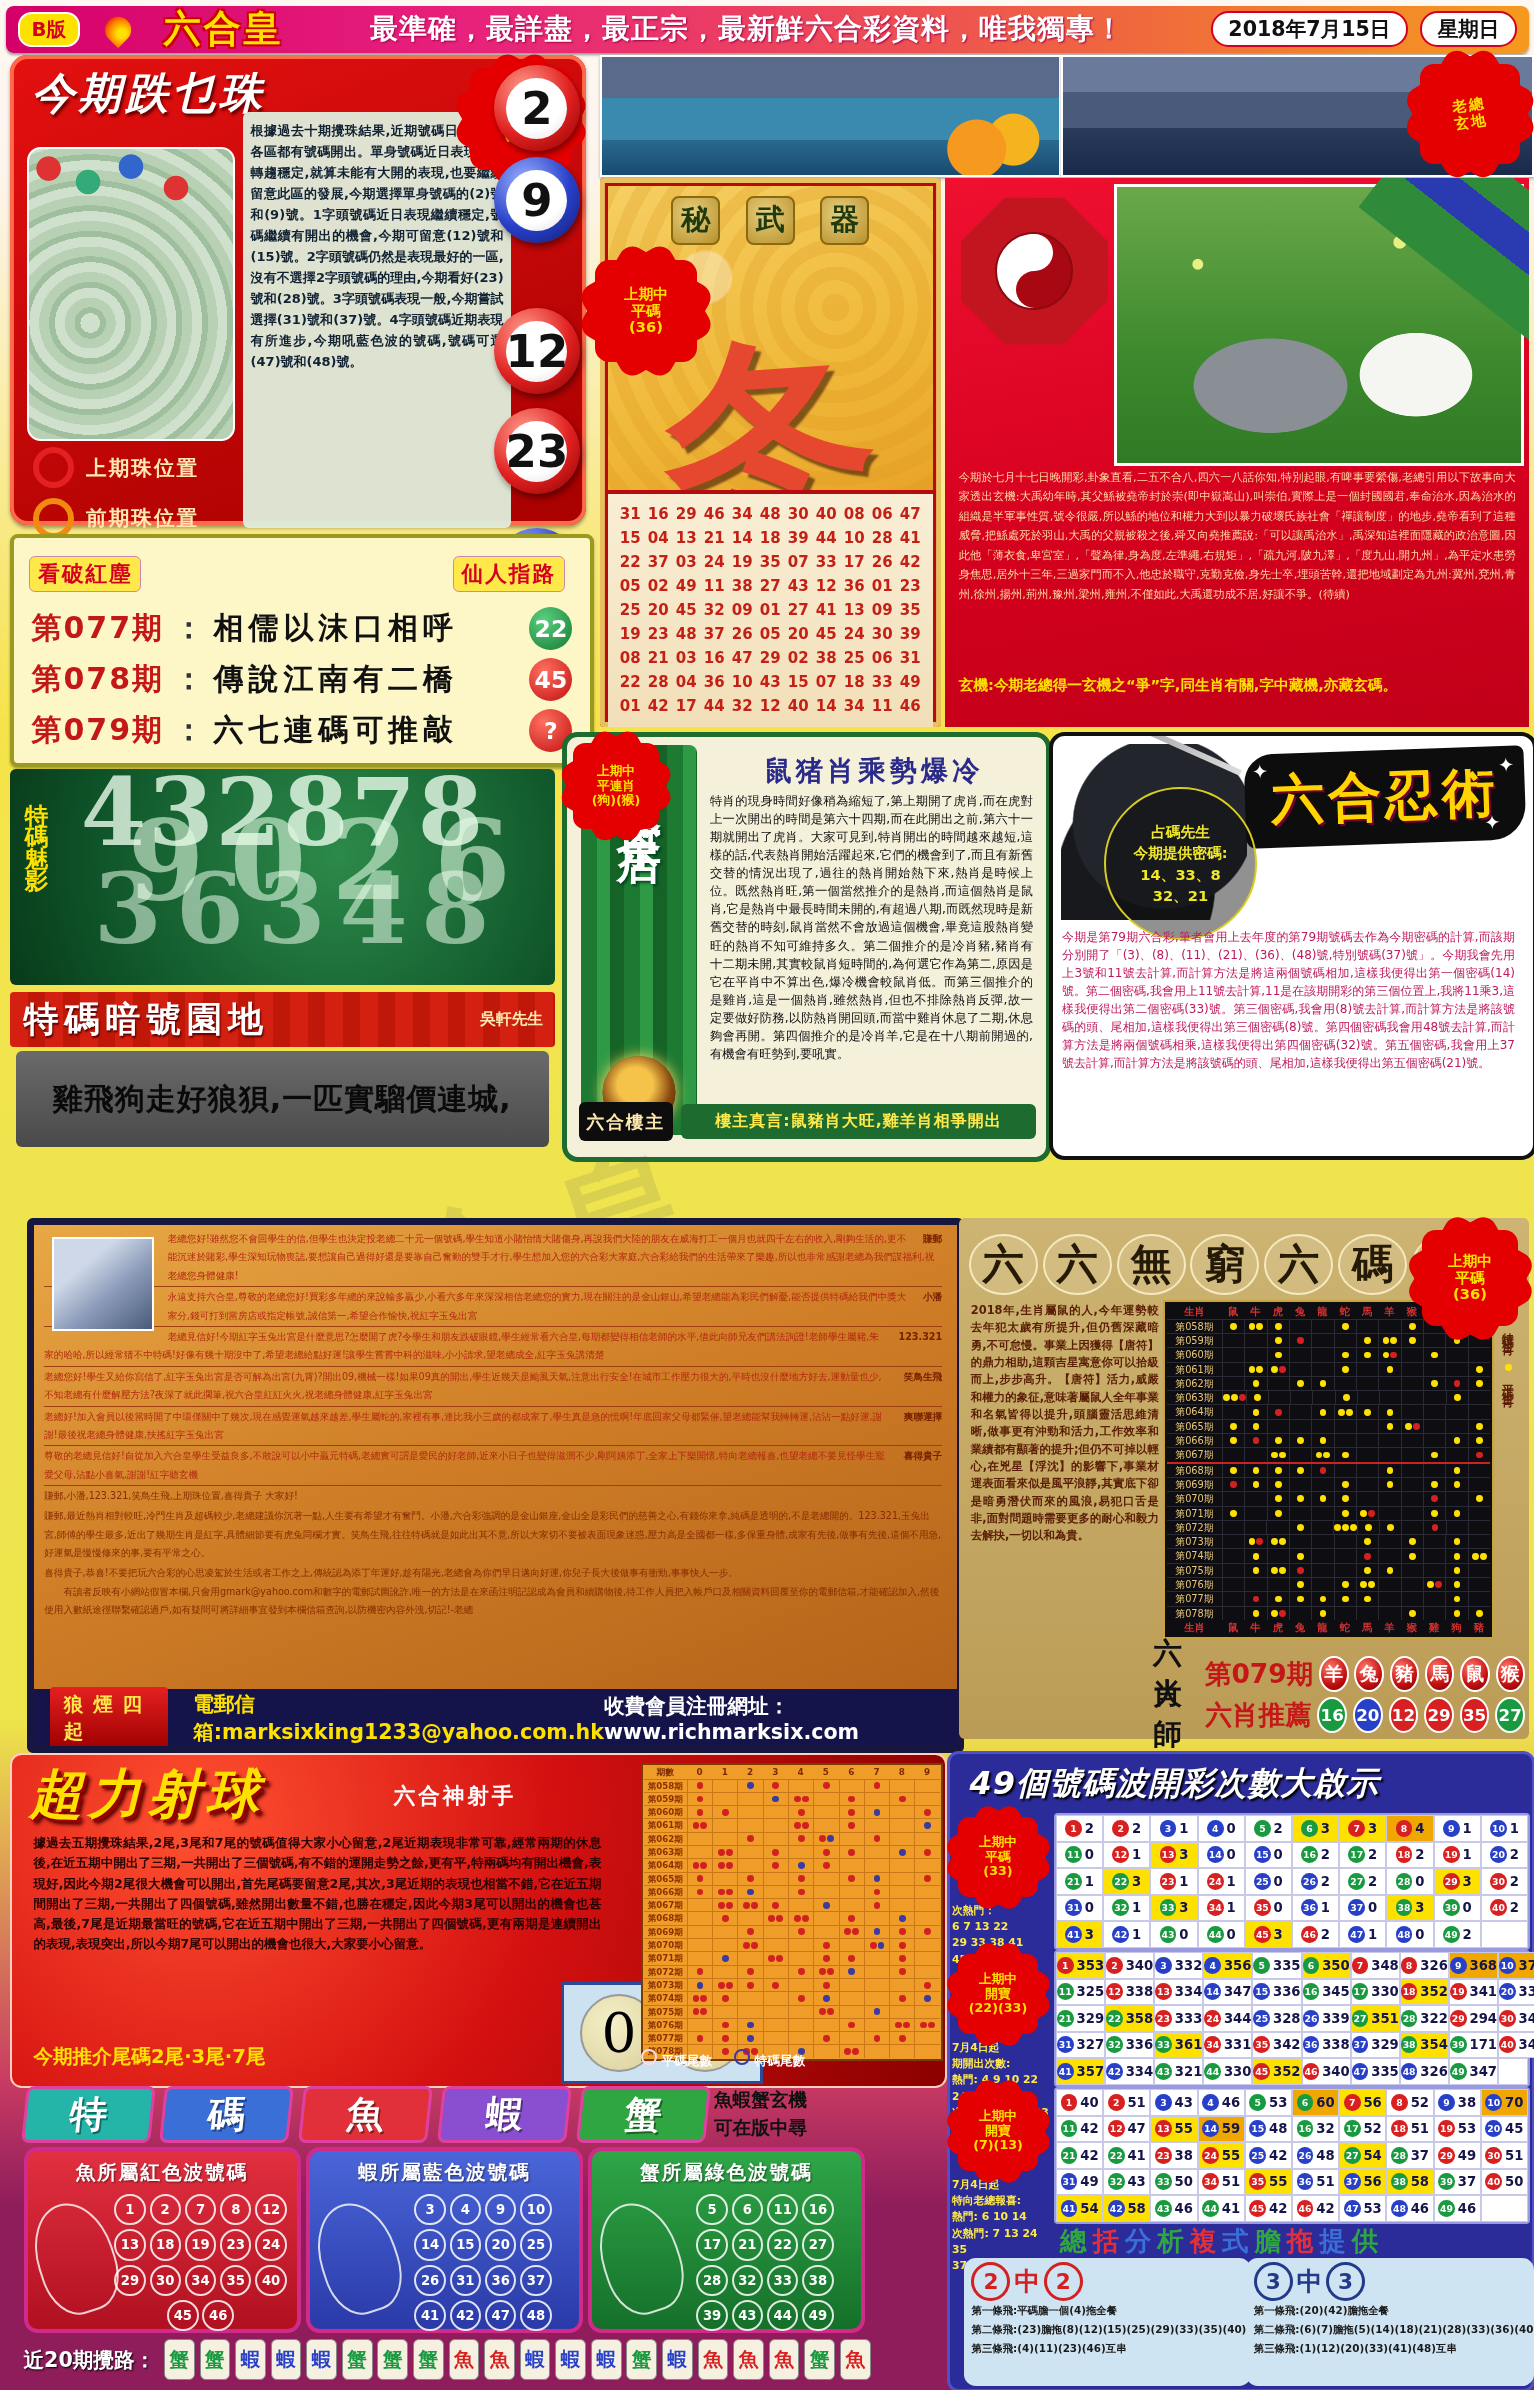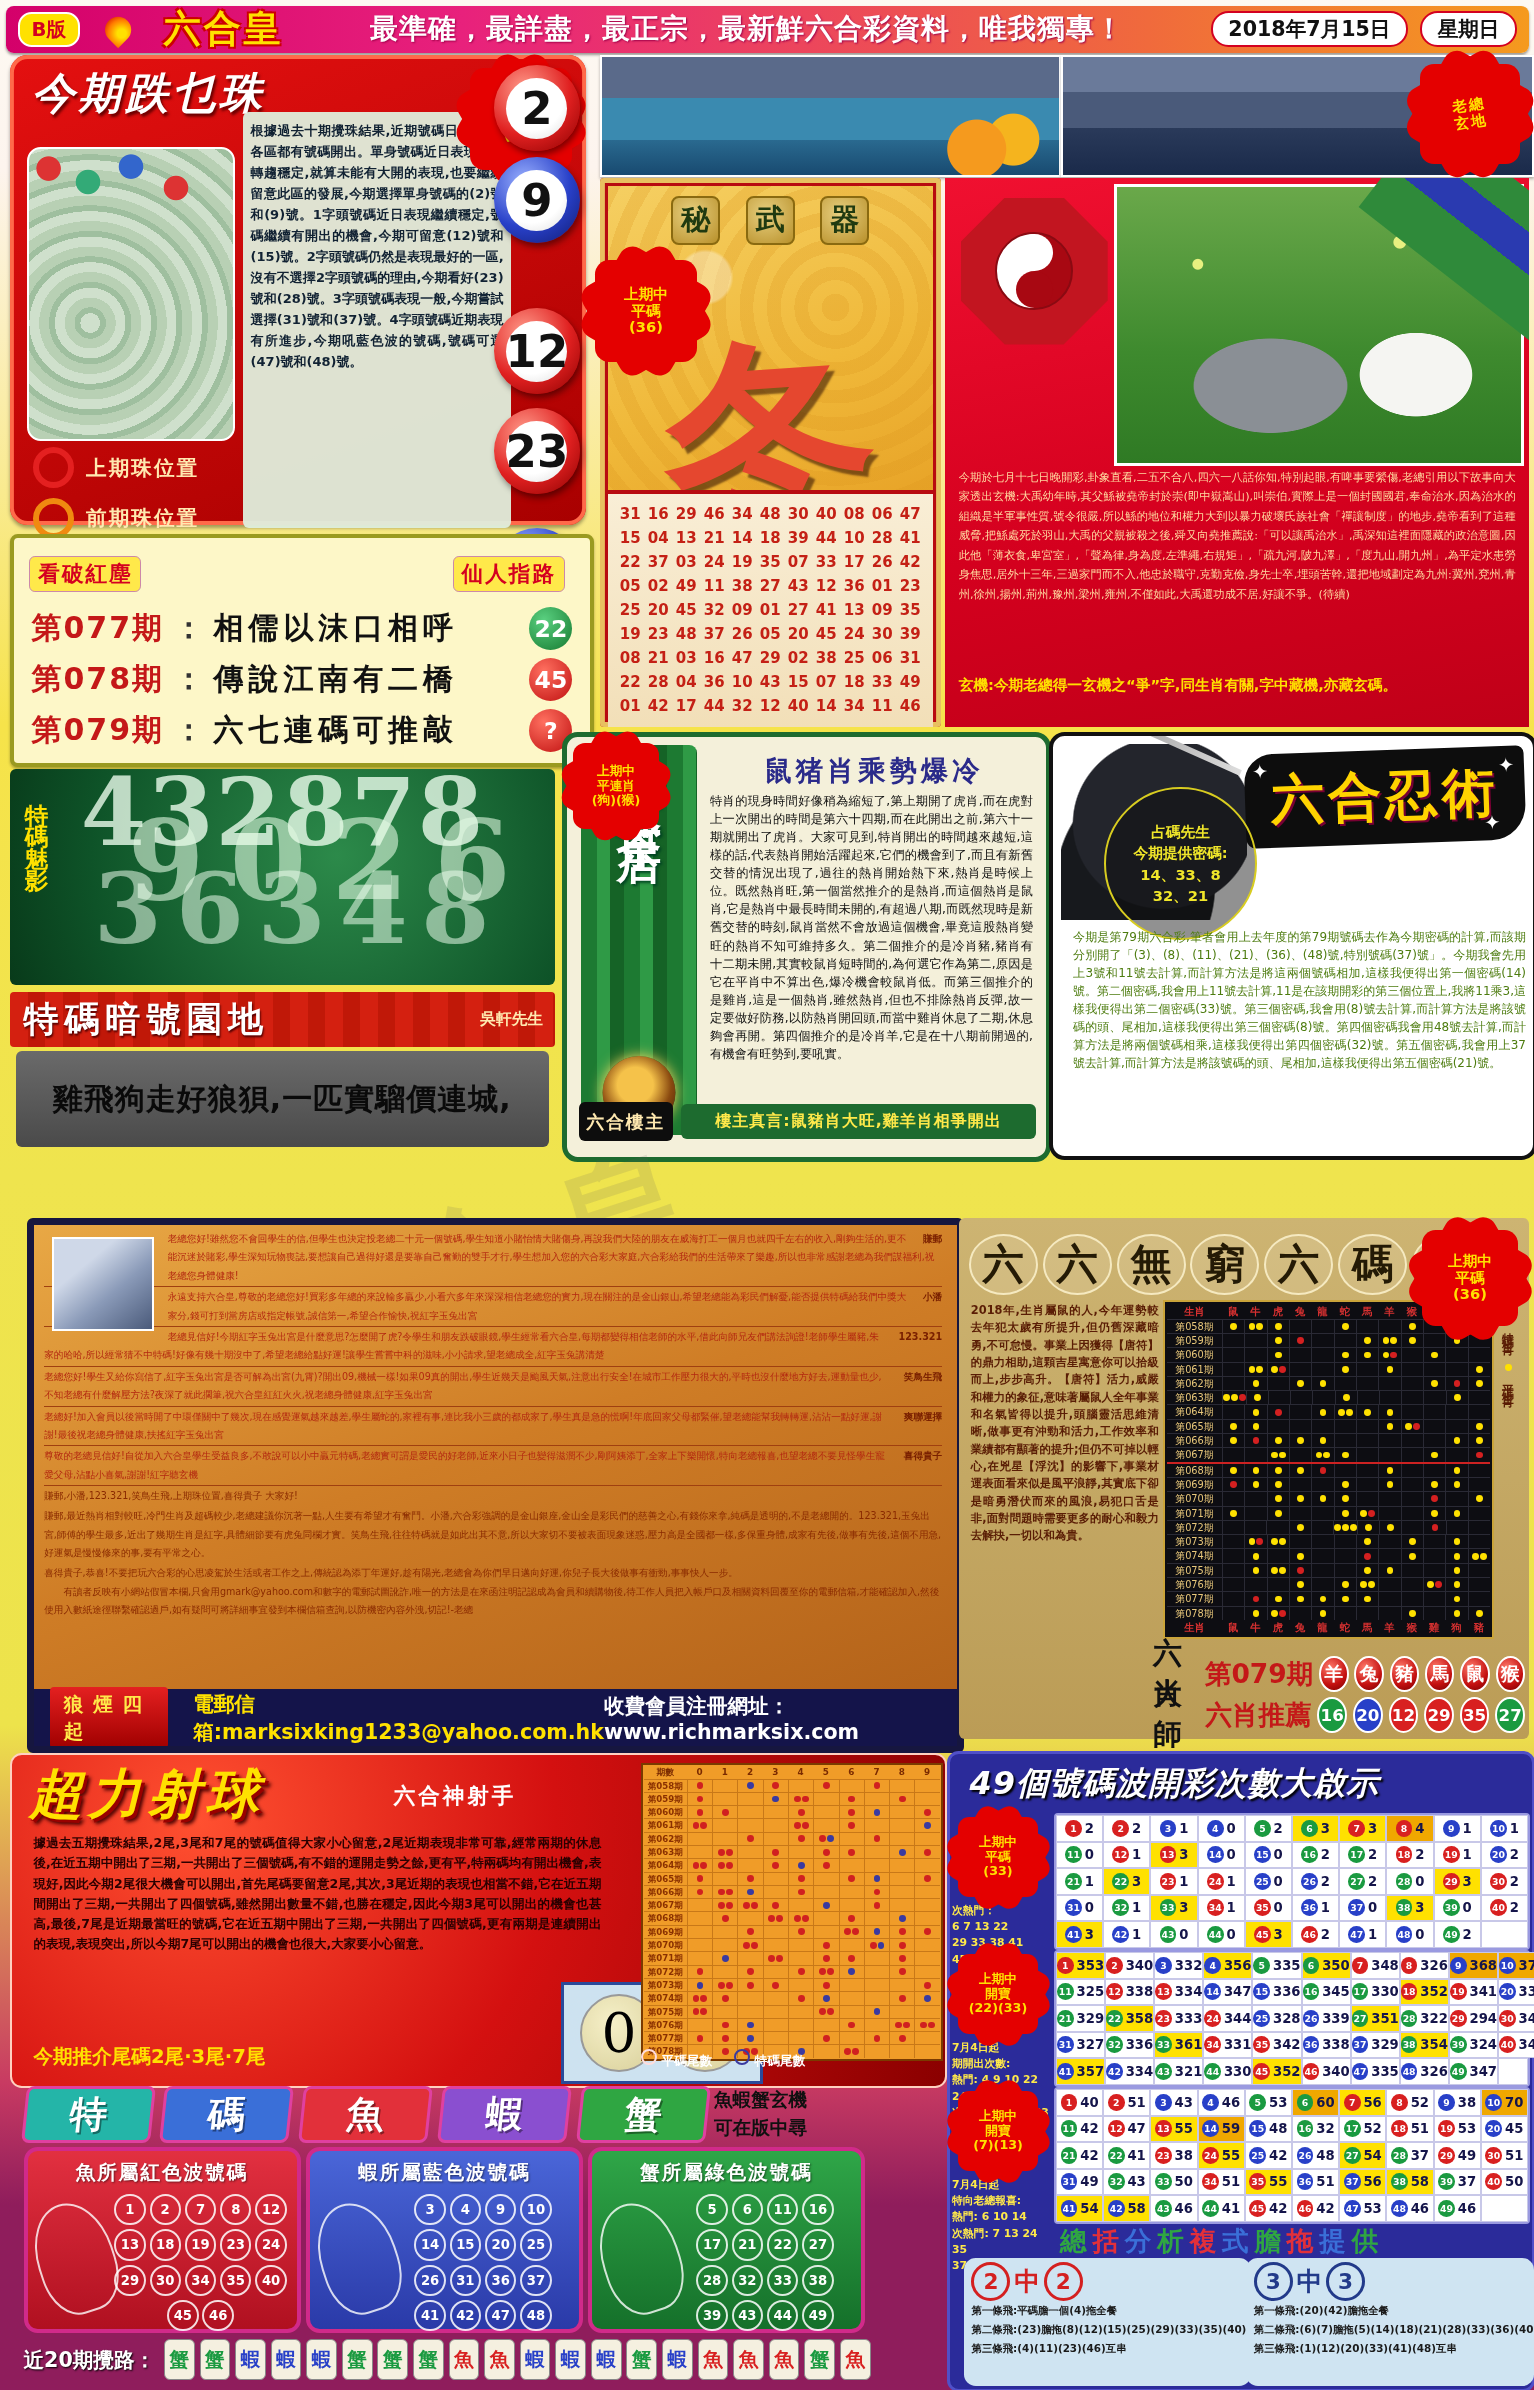--- a/index.html
+++ b/index.html
@@ -121,21 +121,21 @@
   
   .p-renshu{left:1049px;top:732px;width:480px;height:420px;background:#fff;border:4.9px solid #111;border-radius:15.7px;overflow:hidden;}
   .ninja{position:absolute;left:7.8px;top:7.8px;width:186px;height:176px;background:radial-gradient(ellipse at 55% 45%,#23252c 0 62%,transparent 63%),radial-gradient(ellipse at 40% 80%,#17191d 0 50%,transparent 51%);}
   .sword{position:absolute;left:39px;top:-3.9px;width:147px;height:5.9px;background:linear-gradient(90deg,#999,#ddd);transform:rotate(24deg);}
   .rs-title{position:absolute;left:192px;top:13.7px;width:280px;height:94px;background:#0d0d0d;border-radius:29px 7.8px 35px 9.8px;
     display:flex;align-items:center;justify-content:center;transform:rotate(-2deg);}
   .rs-title span.t{color:#ffd400;font-size:53px;font-weight:bold;font-family:"DejaVu Serif",serif;letter-spacing:3.9px;text-shadow:2px 2px 0 #703;}
   .shuriken{position:absolute;color:#fff;font-size:19.6px;}
   .rs-circle{position:absolute;left:51px;top:51px;width:149px;height:149px;border-radius:50%;border:2.9px solid #d8cc20;
     display:flex;flex-direction:column;align-items:center;justify-content:center;color:#f0e62a;font-size:14.7px;font-weight:bold;line-height:1.45;background:rgba(10,10,10,.45);}
-  .rs-body{position:absolute;left:20px;top:192px;width:453px;height:218px;font-size:12px;line-height:1.5;color:#4d7c0f;text-align:justify;}
+  .rs-body{position:absolute;left:9px;top:192px;width:453px;height:218px;font-size:12px;line-height:1.5;color:#be185d;text-align:justify;}
   
   .p-letters{left:27.4px;top:1218px;width:923px;height:521px;border:7.8px solid #16163f;border-radius:5.9px;
     background:linear-gradient(160deg,#e8a845,#cf7d26 45%,#b05f18);overflow:hidden;}
   .lt-avatar{float:left;width:98px;height:90px;margin:7.8px 13.7px 5.9px 7.8px;border:2px solid #fff;
     background:linear-gradient(140deg,#cfd8e8 30%,#8a9ab8 60%,#4a5a7a);}
   .lt-wrap{position:absolute;left:9.8px;top:3.9px;width:898px;height:443px;overflow:hidden;}
   .lt-entry{font-size:9.6px;line-height:1.92;color:#b32810;border-bottom:1px solid #a04010;padding:1px 0;font-weight:500;}
   .lt-entry .sig{float:right;color:#7a2000;font-weight:bold;margin-left:13.7px;}
   .lt-reply{font-size:9.6px;line-height:1.9;color:#8a2a00;padding:1px 0;}
   .lt-final{font-size:9.6px;line-height:1.9;color:#8a2a00;text-indent:2em;}
@@ -2160,21 +2160,21 @@
           <div class="cell">
             <span class="bsm" style="background: rgb(40, 64, 200);">37</span>
             <span class="cnt">329</span>
           </div>
           <div class="cell hl">
             <span class="bsm" style="background: rgb(26, 154, 64);">38</span>
             <span class="cnt">354</span>
           </div>
           <div class="cell">
             <span class="bsm" style="background: rgb(26, 154, 64);">39</span>
-            <span class="cnt">324</span>
+            <span class="cnt">171</span>
           </div>
           <div class="cell">
             <span class="bsm" style="background: rgb(216, 32, 32);">40</span>
             <span class="cnt">349</span>
           </div>
         </div>
         <div class="trow">
           <div class="cell hl">
             <span class="bsm" style="background: rgb(40, 64, 200);">41</span>
             <span class="cnt">357</span>

